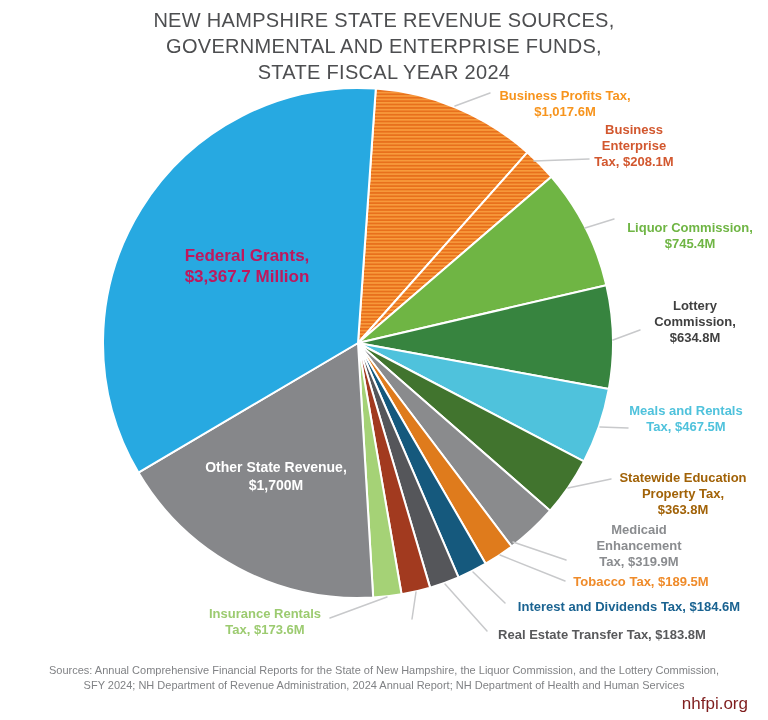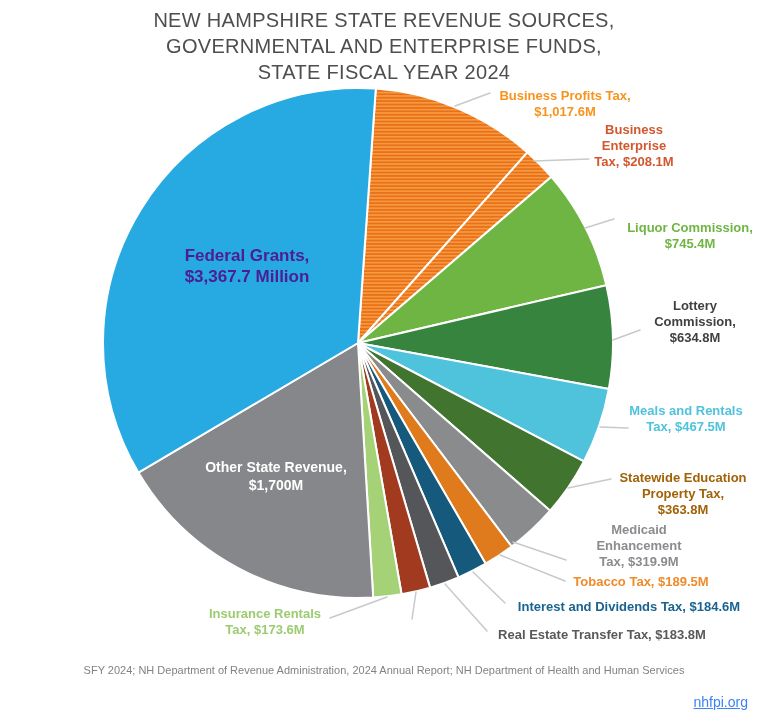--- a/index.html
+++ b/index.html
@@ -18,21 +18,21 @@
   .callout{
     position:absolute;transform:translate(-50%,-50%);
     font-weight:700;text-align:center;white-space:nowrap;
   }
   .footer-sources{
     position:absolute;top:663px;left:0;right:0;text-align:center;
     font-size:11px;line-height:14.5px;color:#808285;
   }
   .site{
     position:absolute;top:694px;right:20px;
-    font-size:14px;color:#3b82f6;cursor:pointer;text-decoration:underline;
+    font-size:17px;color:#7f1d1d;cursor:pointer;
   }
 </style>
 </head>
 <body>
 
 <div class="canvas">
 
   <header class="title" style="color: rgb(77, 78, 80);">
     <div>NEW HAMPSHIRE STATE REVENUE SOURCES,</div>
     <div>GOVERNMENTAL AND ENTERPRISE FUNDS,</div>
@@ -68,21 +68,21 @@
         <polyline points="600,427 628,428" fill="none" stroke="#C8C9CB" stroke-width="1.5" stroke-linecap="round"></polyline>
         <polyline points="568,488 611,479" fill="none" stroke="#C8C9CB" stroke-width="1.5" stroke-linecap="round"></polyline>
         <polyline points="513,542 566,560" fill="none" stroke="#C8C9CB" stroke-width="1.5" stroke-linecap="round"></polyline>
         <polyline points="500,555 565,581" fill="none" stroke="#C8C9CB" stroke-width="1.5" stroke-linecap="round"></polyline>
         <polyline points="473,572 505,603" fill="none" stroke="#C8C9CB" stroke-width="1.5" stroke-linecap="round"></polyline>
         <polyline points="445,584 487,631" fill="none" stroke="#C8C9CB" stroke-width="1.5" stroke-linecap="round"></polyline>
         <polyline points="416,592 412,619" fill="none" stroke="#C8C9CB" stroke-width="1.5" stroke-linecap="round"></polyline>
         <polyline points="387,597 330,618" fill="none" stroke="#C8C9CB" stroke-width="1.5" stroke-linecap="round"></polyline>
       </svg>
     <div id="pie-labels">
-        <div class="callout" style="left: 247px; top: 266px; color: #4c1d95; font-size: 17px; line-height: 21px;">
+        <div class="callout" style="left: 247px; top: 266px; color: #be185d; font-size: 17px; line-height: 21px;">
           <div>Federal Grants,</div>
           <div>$3,367.7 Million</div>
         </div>
         <div class="callout" style="left: 276px; top: 476px; color: rgb(255, 255, 255); font-size: 14px; line-height: 18px;">
           <div>Other State Revenue,</div>
           <div>$1,700M</div>
         </div>
         <div class="callout" style="left: 565px; top: 104px; color: rgb(247, 148, 29); font-size: 13px; line-height: 16px;">
           <div>Business Profits Tax,</div>
           <div>$1,017.6M</div>
@@ -125,18 +125,19 @@
           <div>Real Estate Transfer Tax, $183.8M</div>
         </div>
         <div class="callout" style="left: 265px; top: 622px; color: rgb(156, 203, 112); font-size: 13px; line-height: 16px;">
           <div>Insurance Rentals</div>
           <div>Tax, $173.6M</div>
         </div>
       </div>
   </div>
 
   <div class="footer-sources">
+    <div>Sources: Annual Comprehensive Financial Reports for the State of New Hampshire, the Liquor Commission, and the Lottery Commission,</div>
     <div>SFY 2024; NH Department of Revenue Administration, 2024 Annual Report; NH Department of Health and Human Services</div>
   </div>
 
   <div class="site">nhfpi.org</div>
 
 </div>
 
 </body></html>

